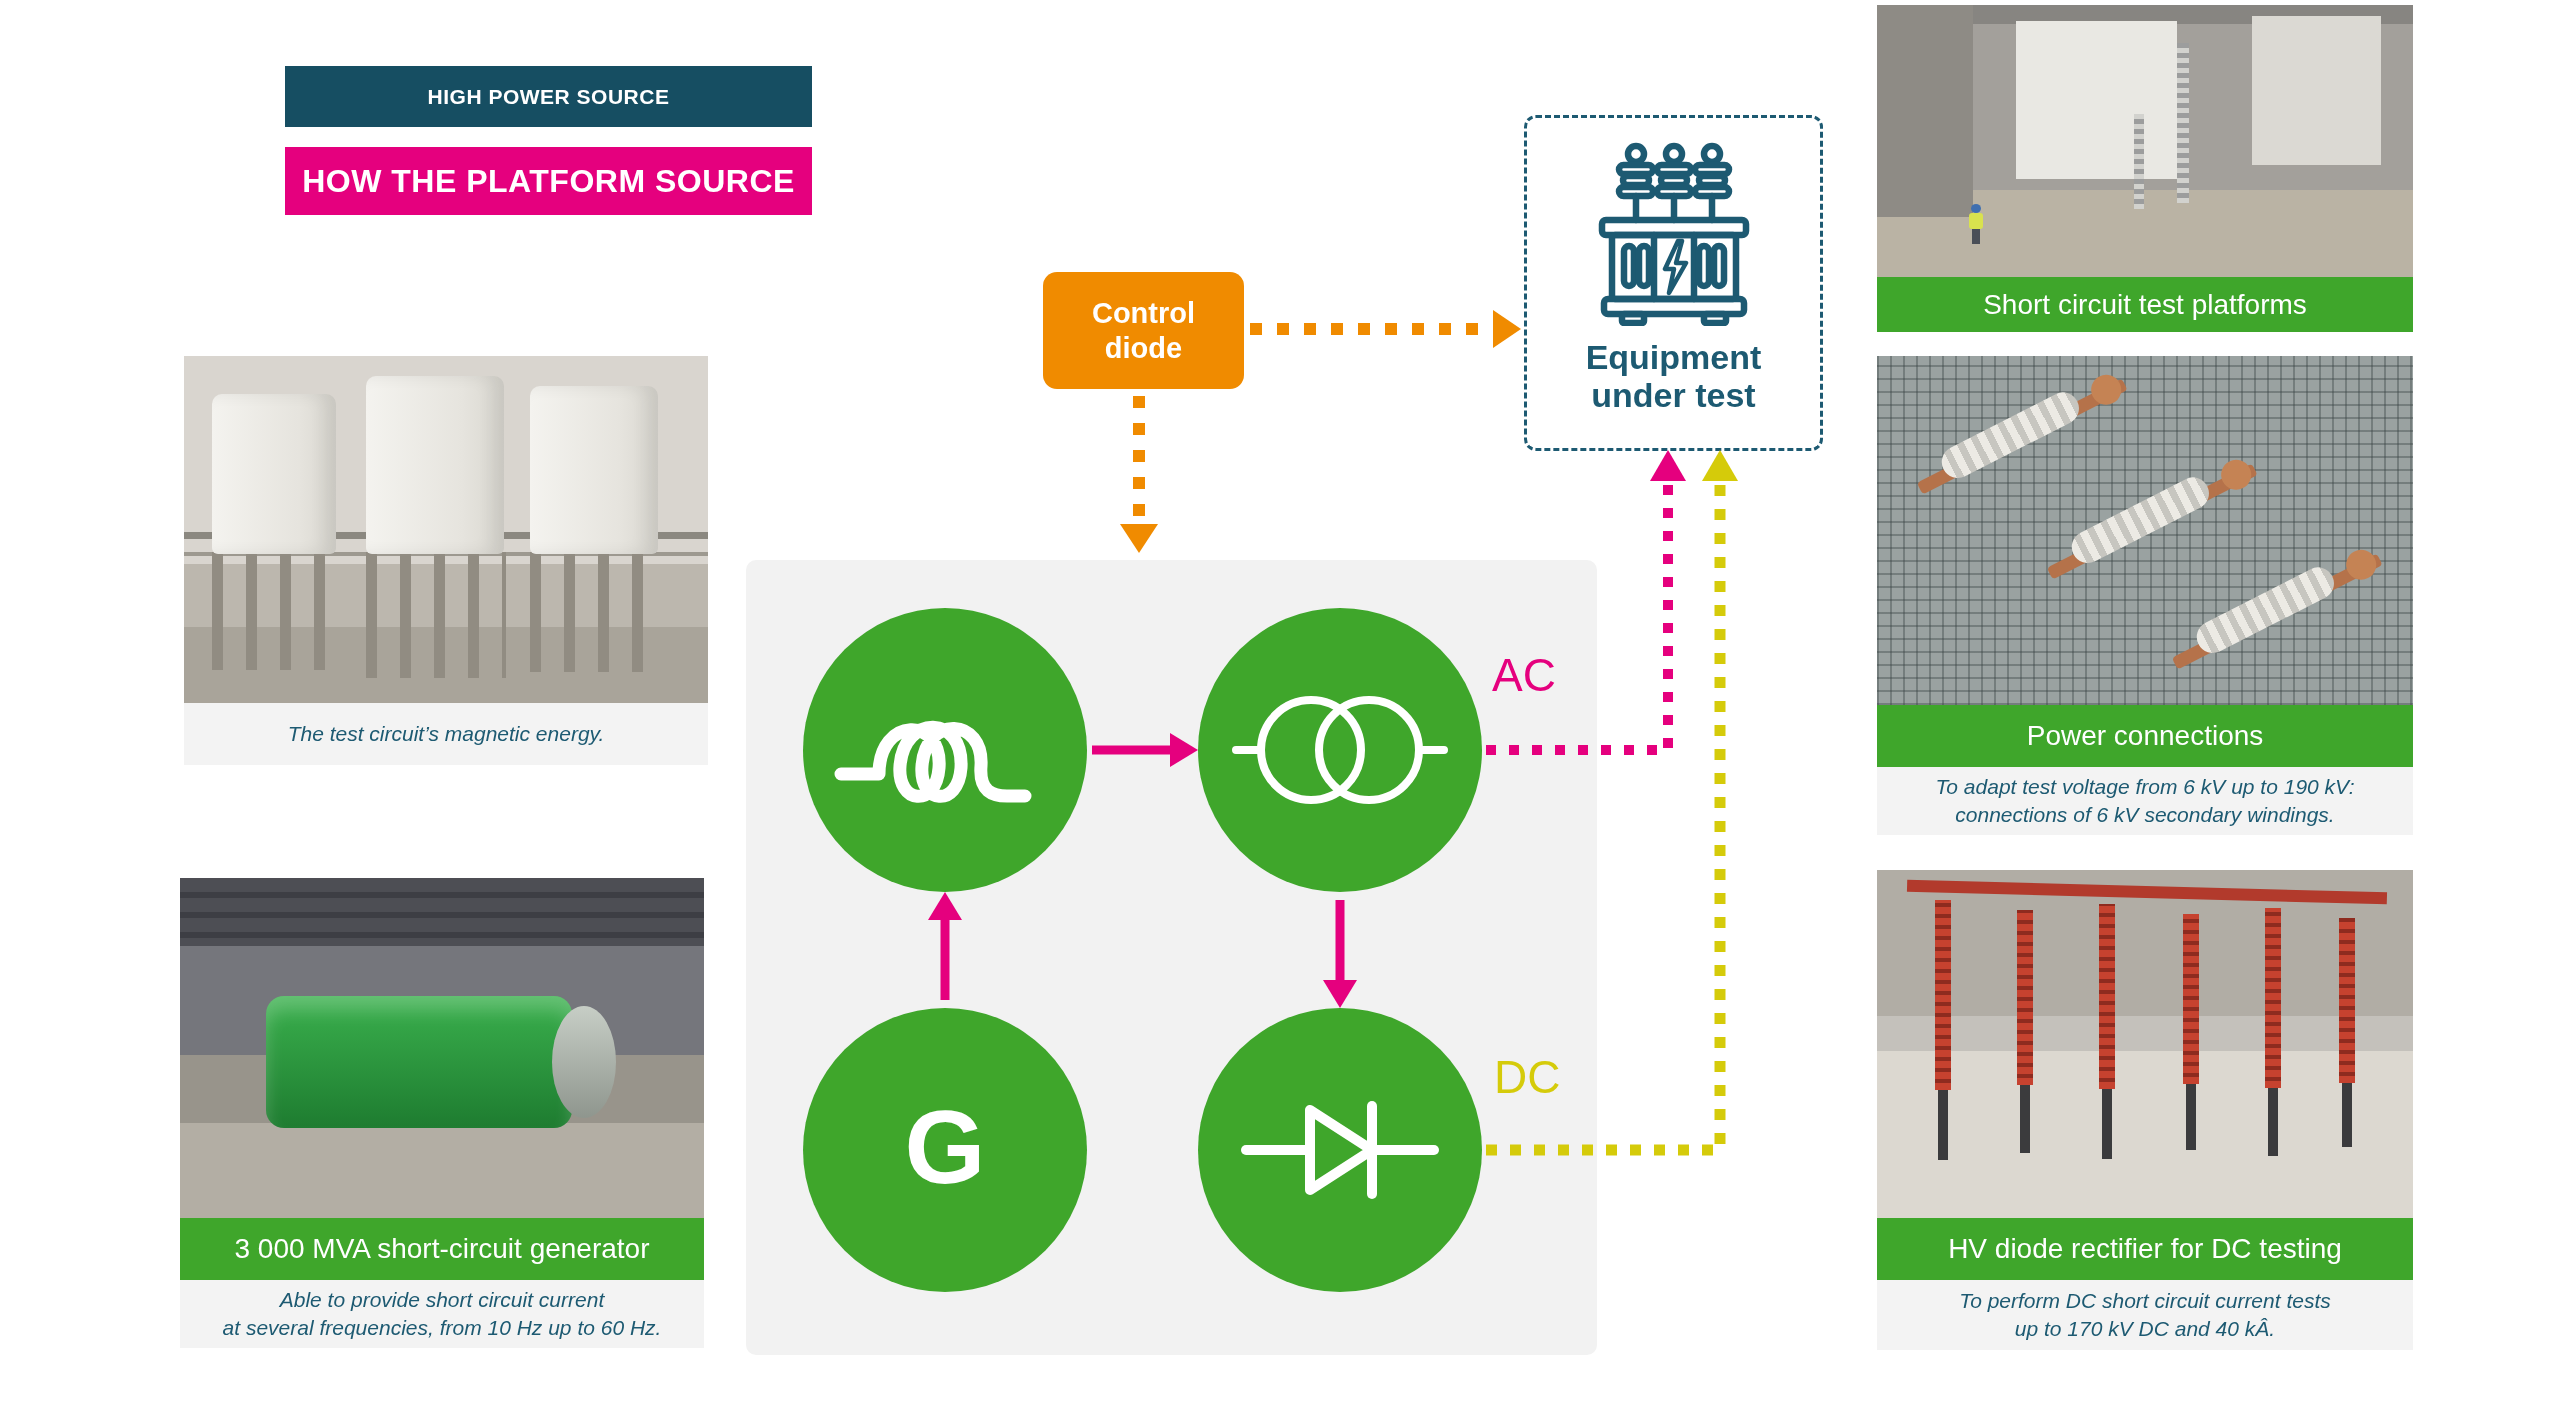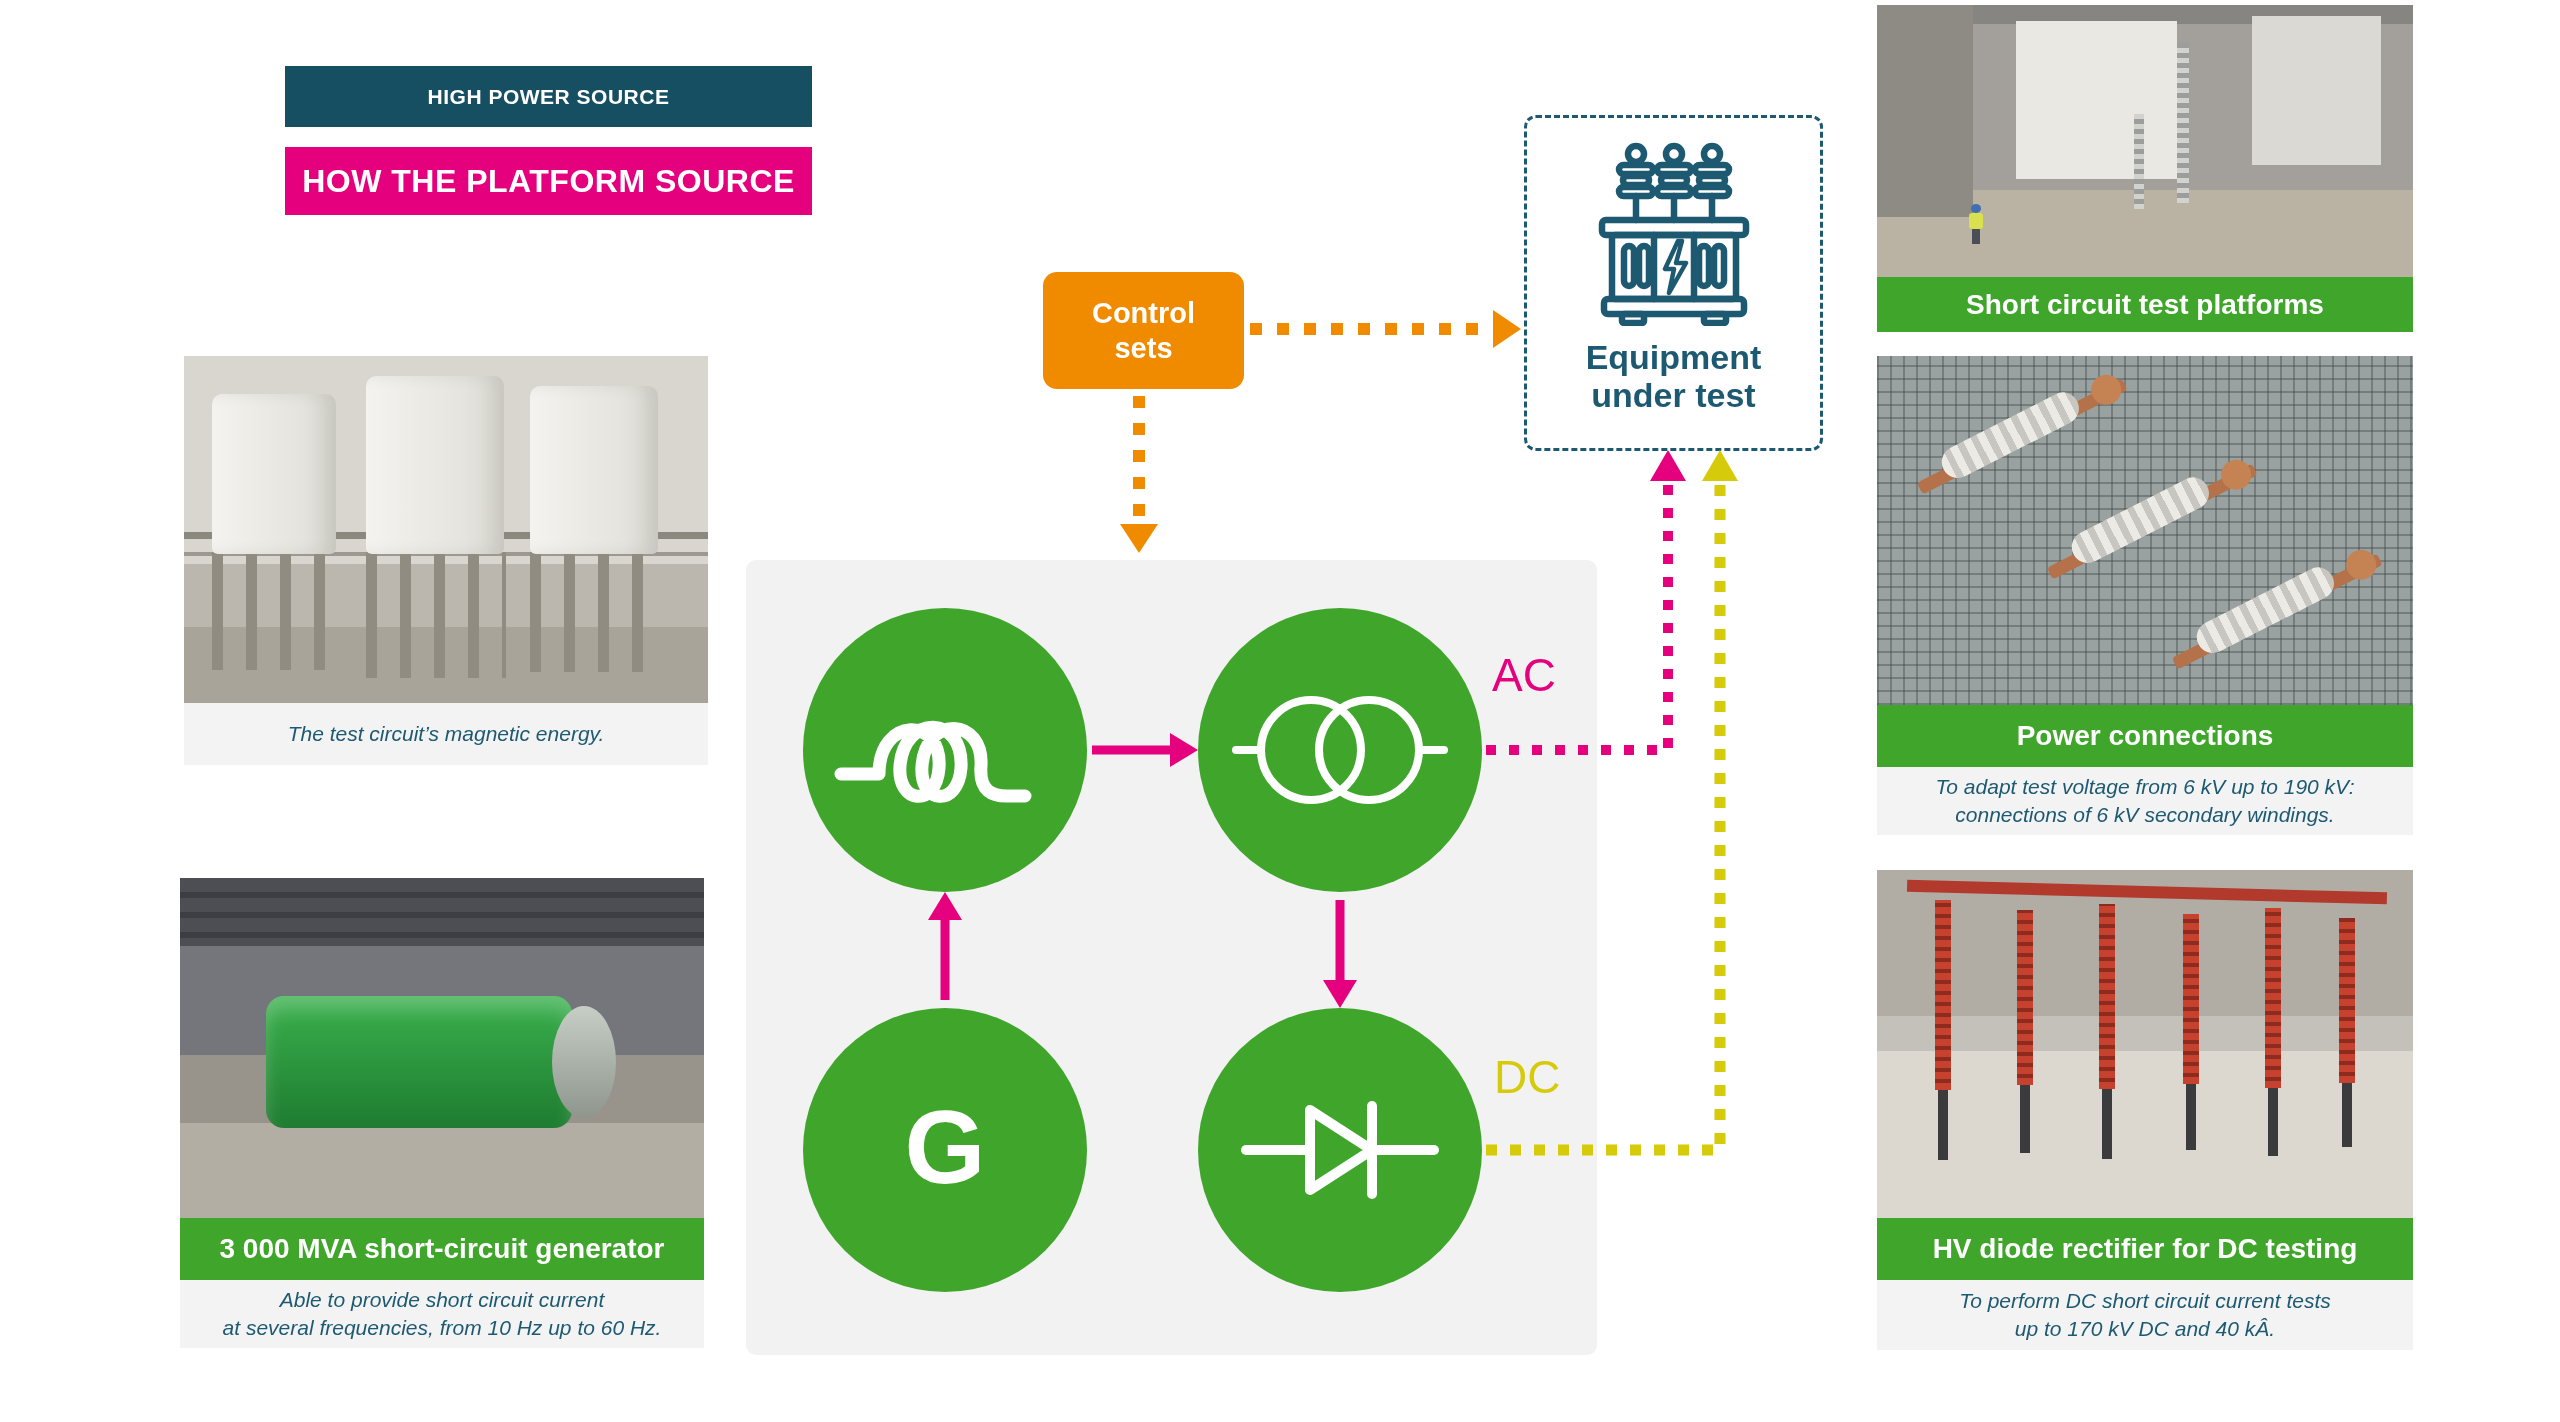--- a/index.html
+++ b/index.html
@@ -14,21 +14,21 @@
   
   .banner{display:flex;align-items:center;justify-content:center;color:#fff;
           font-weight:700;font-size:21px;letter-spacing:.5px;white-space:nowrap;}
   #banner1{left:285px;top:66px;width:527px;height:61px;background:var(--teal);}
   #banner2{left:285px;top:147px;width:527px;height:68px;background:var(--pink);font-size:32px;}
 
   
   .card{position:absolute;}
   .photo{position:relative;width:100%;overflow:hidden;}
   .cap{display:flex;align-items:center;justify-content:center;background:var(--green);
-       color:#fff;font-weight:700;font-size:28px;white-space:nowrap;}
+       color:#fff;font-weight:400;font-size:28px;white-space:nowrap;}
   .sub{display:flex;align-items:center;justify-content:center;background:var(--subbg);
        color:var(--ink);font-style:italic;font-size:21px;line-height:1.32;text-align:center;
        white-space:pre-line;}
   #card-inductance{left:184px;top:356px;width:524px;}
   #card-inductance .photo{height:347px;}
   #card-inductance .cap{height:64px;}
   #card-inductance .sub{height:62px;}
   #card-generator{left:180px;top:878px;width:524px;}
   #card-generator .photo{height:340px;}
   #card-generator .cap{height:62px;}
@@ -231,21 +231,21 @@
   <div id="node-diode" class="node">
     <svg width="284" height="284" viewBox="0 0 284 284">
       <path class="icon-stroke" stroke-width="10" d="M48 142 H112"></path>
       <path class="icon-stroke" stroke-width="10" d="M112 102 L112 182 L174 142 Z"></path>
       <path class="icon-stroke" stroke-width="10" d="M174 98 V186"></path>
       <path class="icon-stroke" stroke-width="10" d="M174 142 H236"></path>
     </svg>
   </div>
 
   <div id="control-room" class="abs">Control
-sets</div>
+diode</div>
 
   <div id="equipment" class="abs">
     <svg width="200" height="190" viewBox="0 0 200 190" style="margin-top:18px">
       <g class="eq-stroke" stroke-width="6.5">
         <circle cx="62" cy="18" r="8"></circle>
           <circle cx="100" cy="18" r="8"></circle>
           <circle cx="138" cy="18" r="8"></circle>
         <rect x="45" y="29" width="34" height="9" rx="4.5"></rect>
           <rect x="49" y="40" width="26" height="9" rx="4.5"></rect>
           <rect x="45" y="51" width="34" height="9" rx="4.5"></rect>

